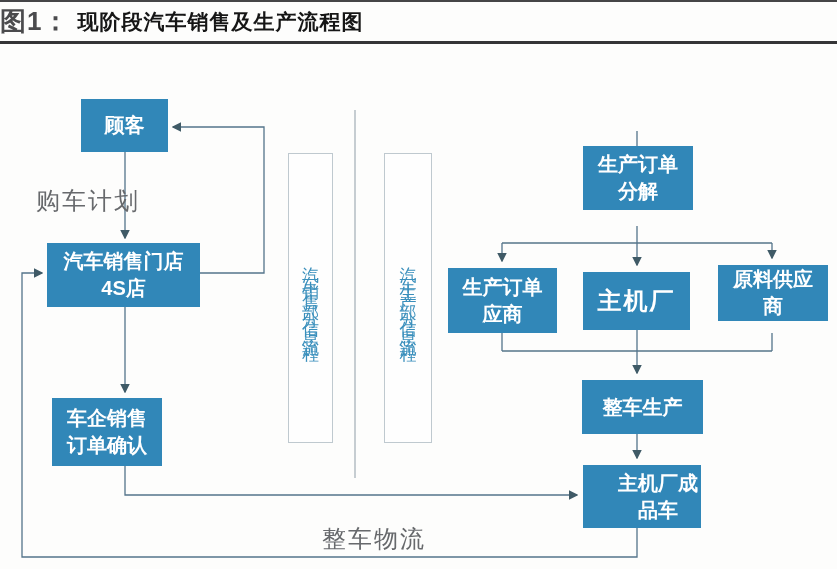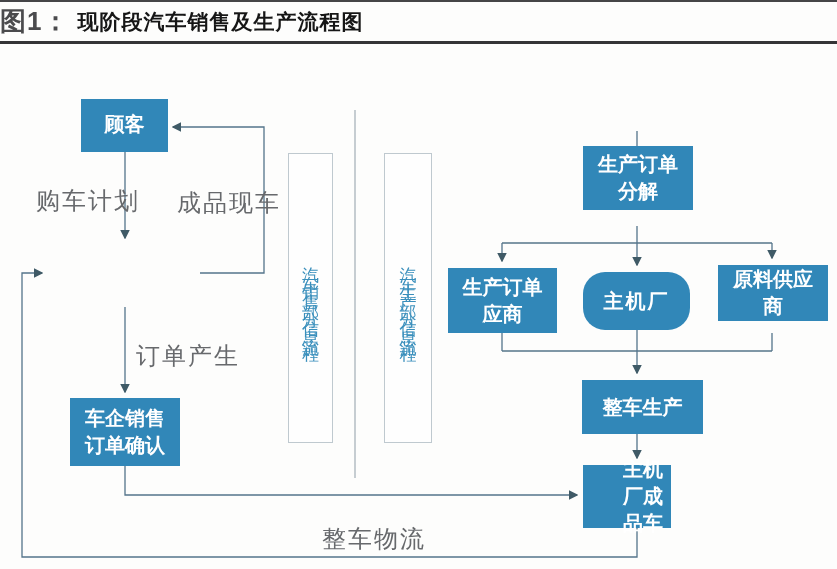--- a/index.html
+++ b/index.html
@@ -27,21 +27,21 @@
   }
   
   .diagram{position:absolute;left:0;top:44px;width:837px;height:525px;}
   .diagram svg{position:absolute;left:0;top:0;}
   .node{
     position:absolute;background:#3187b8;color:#ffffff;
     display:flex;align-items:center;justify-content:center;text-align:center;
     font-weight:bold;font-size:20px;line-height:1.35;
     white-space:pre-line;box-sizing:border-box;
   }
-  .node.oem{font-size:20px;letter-spacing:2px;border-radius:22px;}
+  .node.oem{font-size:24px;letter-spacing:2px;}
   .panel{
     position:absolute;background:#fefefe;border:1px solid #bfc9cf;
     box-sizing:border-box;
     display:flex;align-items:center;justify-content:center;
   }
   .panel-text{
     writing-mode:vertical-rl;text-orientation:upright;
     color:#3a8fbc;font-size:17px;letter-spacing:9px;
     font-weight:normal;white-space:nowrap;
   }
@@ -93,49 +93,49 @@
         <path d="M502,289 V307"></path>
         <path d="M772,289 V307"></path>
         <path d="M502,307 H772"></path>
 
         <path d="M637,286 V329" marker-end="url(#arr)"></path>
 
         <path d="M637,390 V414" marker-end="url(#arr)"></path>
       </g>
     </svg>
 
-    <div class="node" style="left:81px;top:55px;width:87px;height:53px;font-family:Liberation Mono, monospace;">顾客</div>
+    <div class="node" style="left:81px;top:55px;width:87px;height:53px;">顾客</div>
 
+    <div class="node" style="left:47px;top:199px;width:153px;height:64px;">汽车销售门店
+4S店</div>
 
-    <div class="node" style="left:70px;top:354px;width:110px;height:68px;">车企销售
+    <div class="node" style="left:52px;top:354px;width:110px;height:68px;">车企销售
 订单确认</div>
 
 
     <div class="node" style="left:583px;top:102px;width:110px;height:64px;">生产订单
 分解</div>
 
     <div class="node" style="left:448px;top:224px;width:109px;height:65px;">生产订单
 应商</div>
 
     <div class="node oem" style="left:583px;top:228px;width:107px;height:58px;">主机厂</div>
 
     <div class="node" style="left:718px;top:221px;width:110px;height:56px;">原料供应
 商</div>
 
     <div class="node" style="left:582px;top:336px;width:121px;height:54px;">整车生产</div>
 
-    <div class="node" style="left:583px;top:421px;width:88px;height:63px;padding-left:32px;">主机厂成
+    <div class="node" style="left:583px;top:421px;width:118px;height:63px;padding-left:32px;">主机厂成
 品车</div>
 
     <div class="panel" style="left:288px;top:109px;width:45px;height:290px;">
       <span class="panel-text">汽车销售部分信息流程</span>
     </div>
     <div class="panel" style="left:384px;top:109px;width:48px;height:290px;">
       <span class="panel-text">汽车生产部分信息流程</span>
     </div>
 
     <div class="edge-label" style="left:36px;top:141px;">购车计划</div>
-    <div class="edge-label" style="left:177px;top:143px;">成品现车</div>
-    <div class="edge-label" style="left:136px;top:296px;">订单产生</div>
     <div class="edge-label" style="left:322px;top:479px;">整车物流</div>
 
   </div>
 </div>
 
 </body></html>

